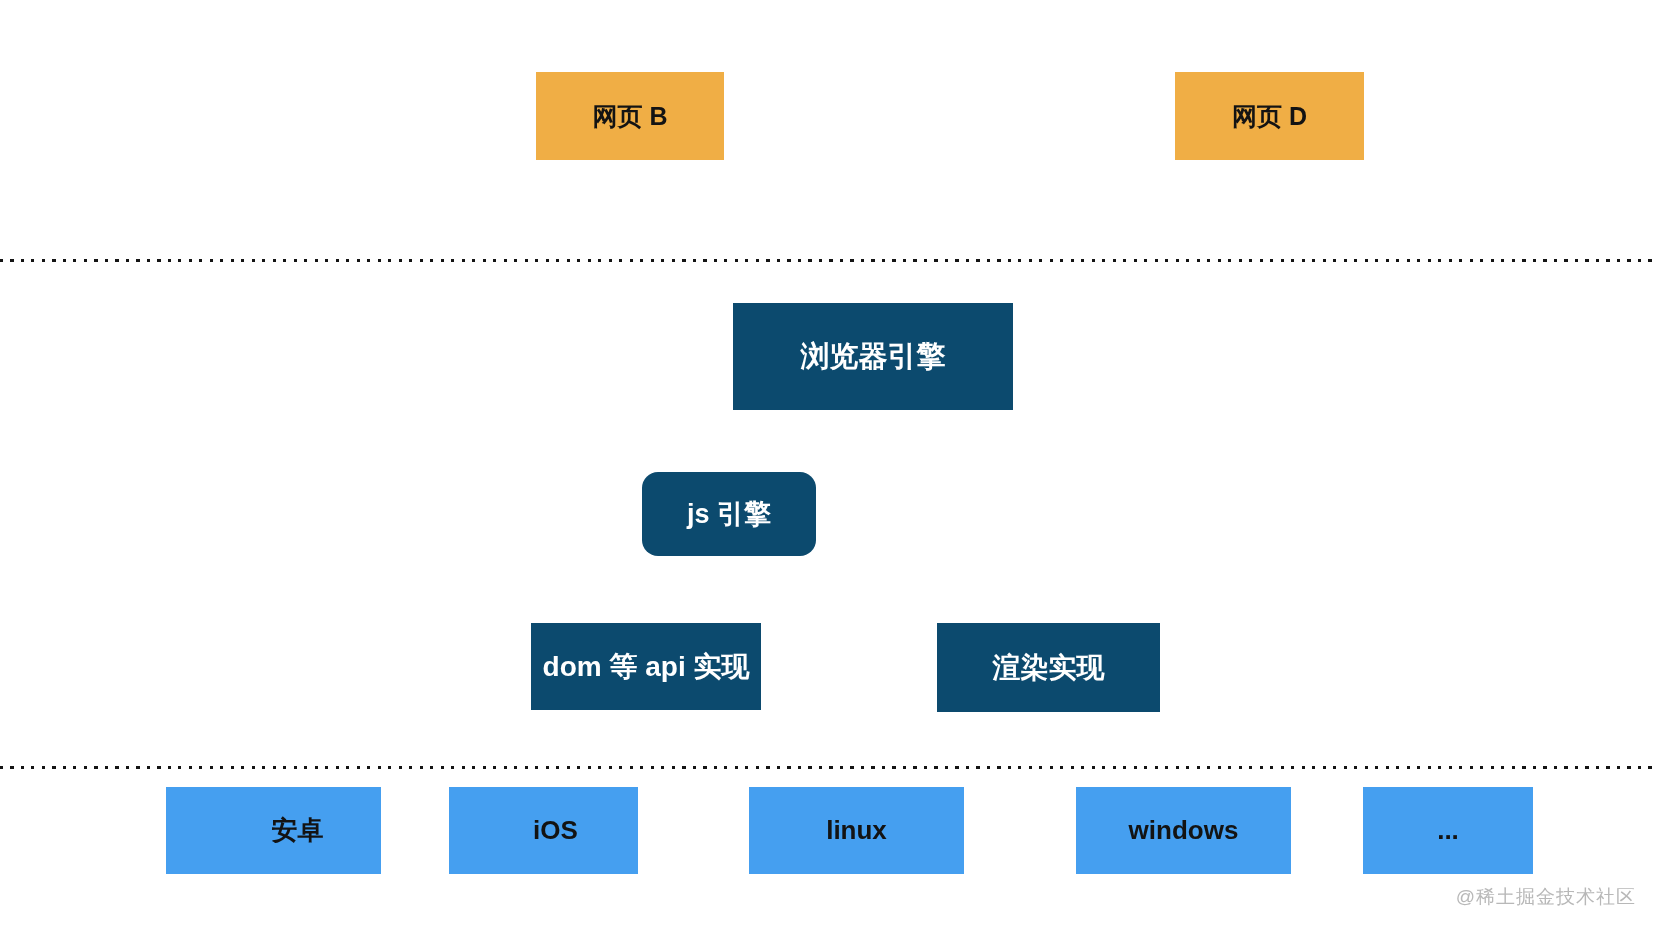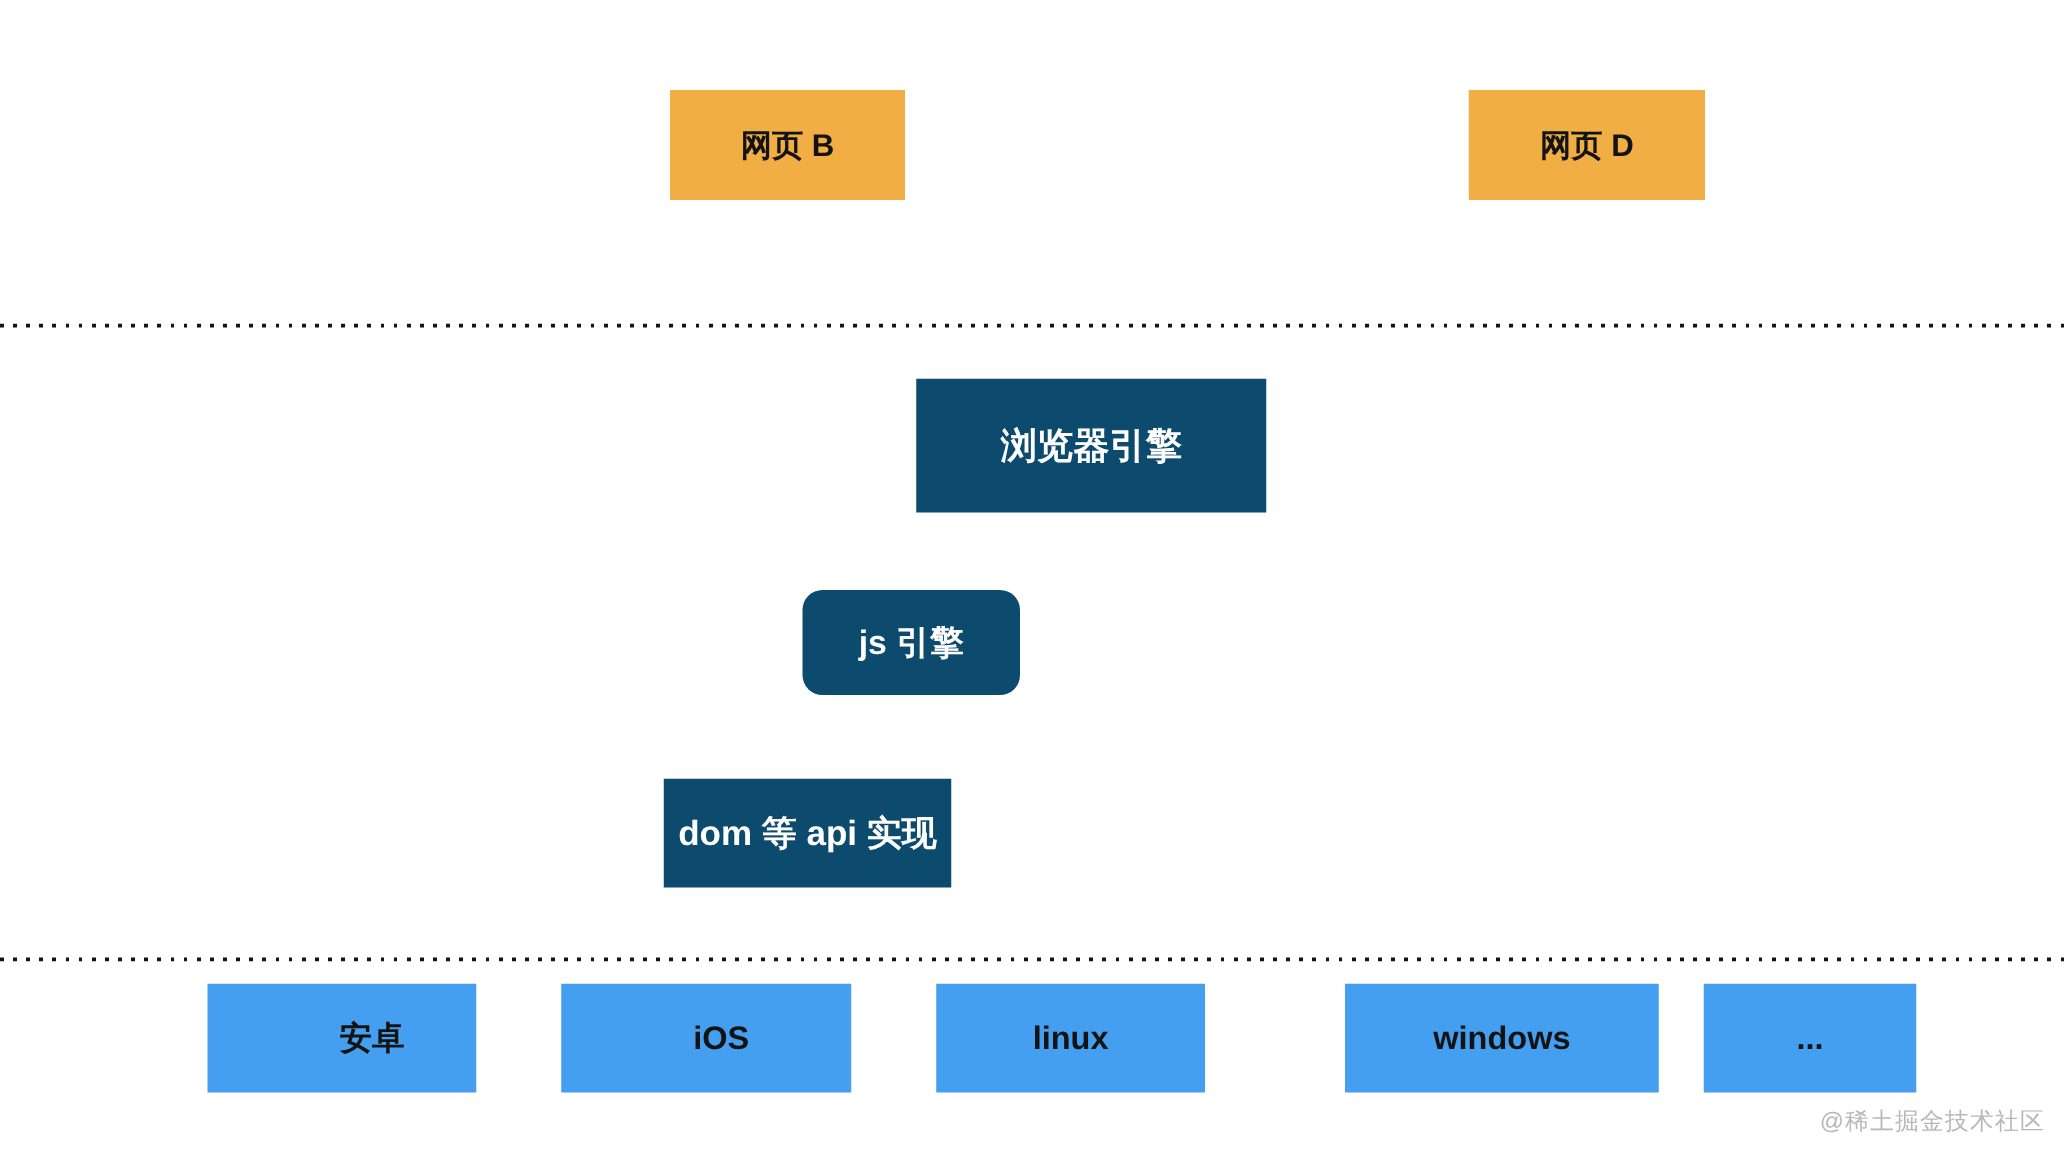--- a/index.html
+++ b/index.html
@@ -43,23 +43,23 @@
   #dom-api        { left: 531px; top: 623px; width: 230px; height: 87px;  font-size: 28px; }
   #render-impl    { left: 937px; top: 623px; width: 223px; height: 89px;  font-size: 28px; }
 
   
   .plat {
     background: #459FF0;
     color: #131313;
     font-size: 26px;
   }
   #plat-android { left: 166px;  top: 787px; width: 215px; height: 87px; padding-left: 48px; }
-  #plat-ios     { left: 449px;  top: 787px; width: 232px; height: 87px; padding-left: 24px; }
+  #plat-ios     { left: 449px;  top: 787px; width: 189px; height: 87px; padding-left: 24px; }
   #plat-linux   { left: 749px;  top: 787px; width: 215px; height: 87px; }
-  #plat-windows { left: 1076px; top: 787px; width: 251px; height: 87px; }
+  #plat-windows { left: 1076px; top: 787px; width: 215px; height: 87px; }
   #plat-more    { left: 1363px; top: 787px; width: 170px; height: 87px; }
 
   
   .dotline {
     position: absolute;
     left: 0;
     width: 1656px;
     height: 3px;
     background-image: repeating-linear-gradient(to right, #141414 0px, #141414 3px, transparent 3px, transparent 10.5px);
   }
@@ -82,20 +82,21 @@
 <div class="canvas">
 
   <div class="box web" id="web-b">网页 B</div>
   <div class="box web" id="web-d">网页 D</div>
 
   <div class="dotline" id="dotline-1"></div>
 
   <div class="box eng" id="browser-engine">浏览器引擎</div>
   <div class="box eng" id="js-engine">js 引擎</div>
   <div class="box eng" id="dom-api">dom 等 api 实现</div>
+  <div class="box eng" id="render-impl">渲染实现</div>
 
   <div class="dotline" id="dotline-2"></div>
 
   <div class="box plat" id="plat-android">安卓</div>
   <div class="box plat" id="plat-ios">iOS</div>
   <div class="box plat" id="plat-linux">linux</div>
   <div class="box plat" id="plat-windows">windows</div>
   <div class="box plat" id="plat-more">...</div>
 
   <div class="watermark">@稀土掘金技术社区</div>

